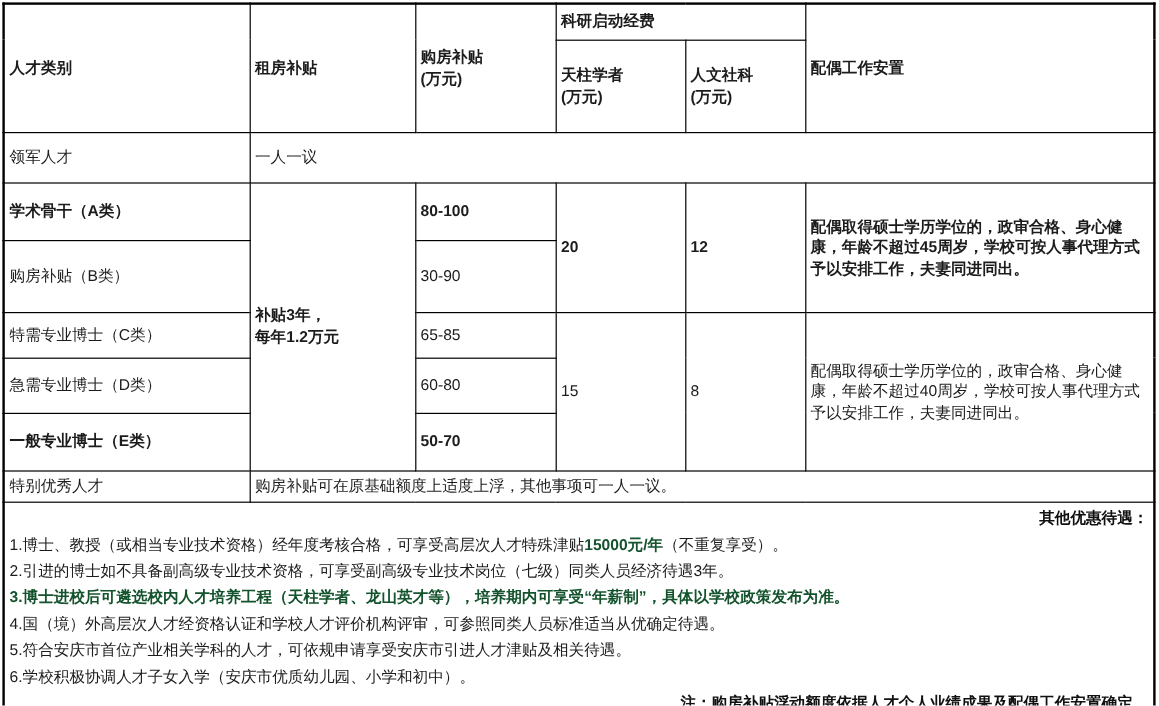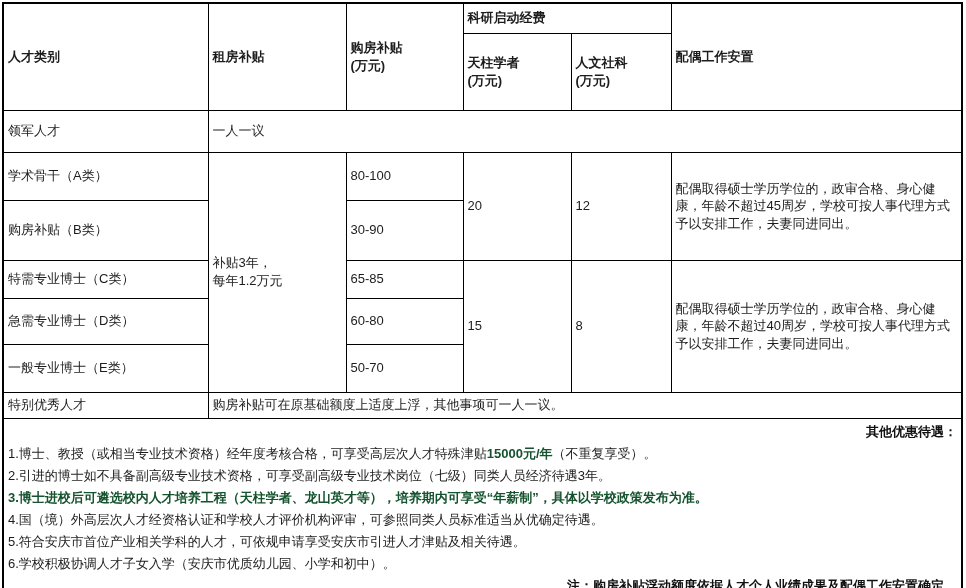--- a/index.html
+++ b/index.html
@@ -29,21 +29,21 @@
     vertical-align: middle;
     text-align: left;
     line-height: 1.35;
     overflow: hidden;
     word-break: break-all;
   }
   td.hdr { font-weight: bold; color: #111; }
   tr.h30 { height: 30px; }
   tr.h77 { height: 77px; }
   tr.h42 { height: 42px; }
-  tr.h48 { height: 48px; }
+  tr.h48 { height: 48px; font-weight: bold; }
   tr.h60 { height: 60px; }
   tr.h38 { height: 38px; padding-left: 23px; }
   tr.h46 { height: 46px; }
   tr.h26 { height: 26px; }
   td.notes-cell {
     padding: 3px 5px 2px 5px;
     vertical-align: top;
     height: 157px;
   }
   .note-line { line-height: 22px; color: #1c1c1c; }

